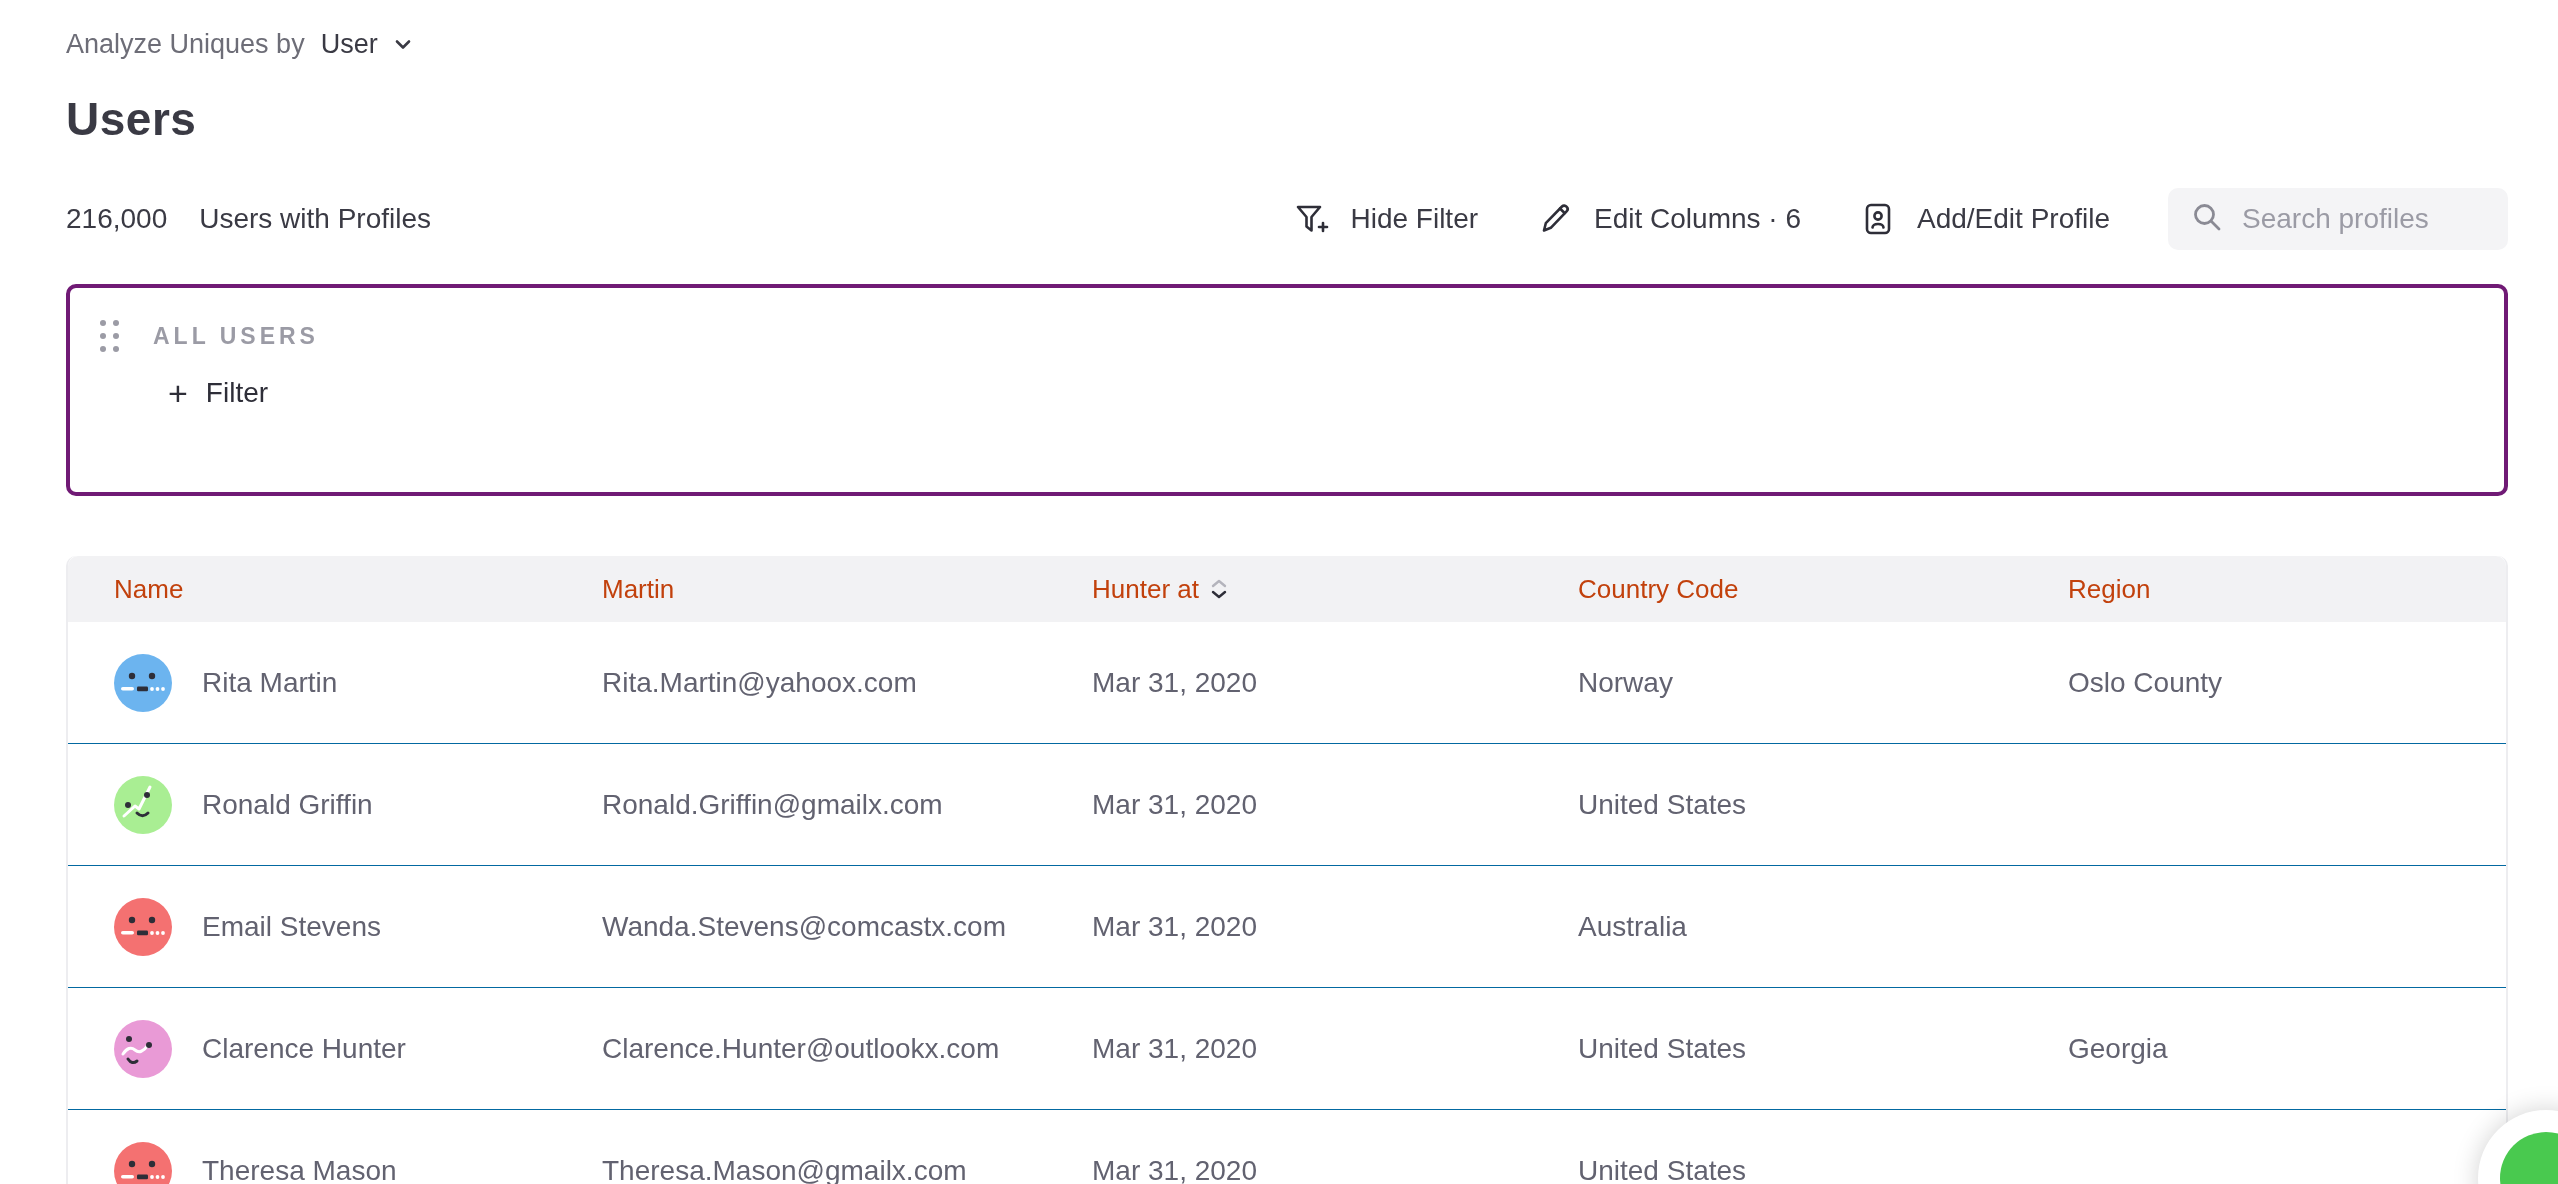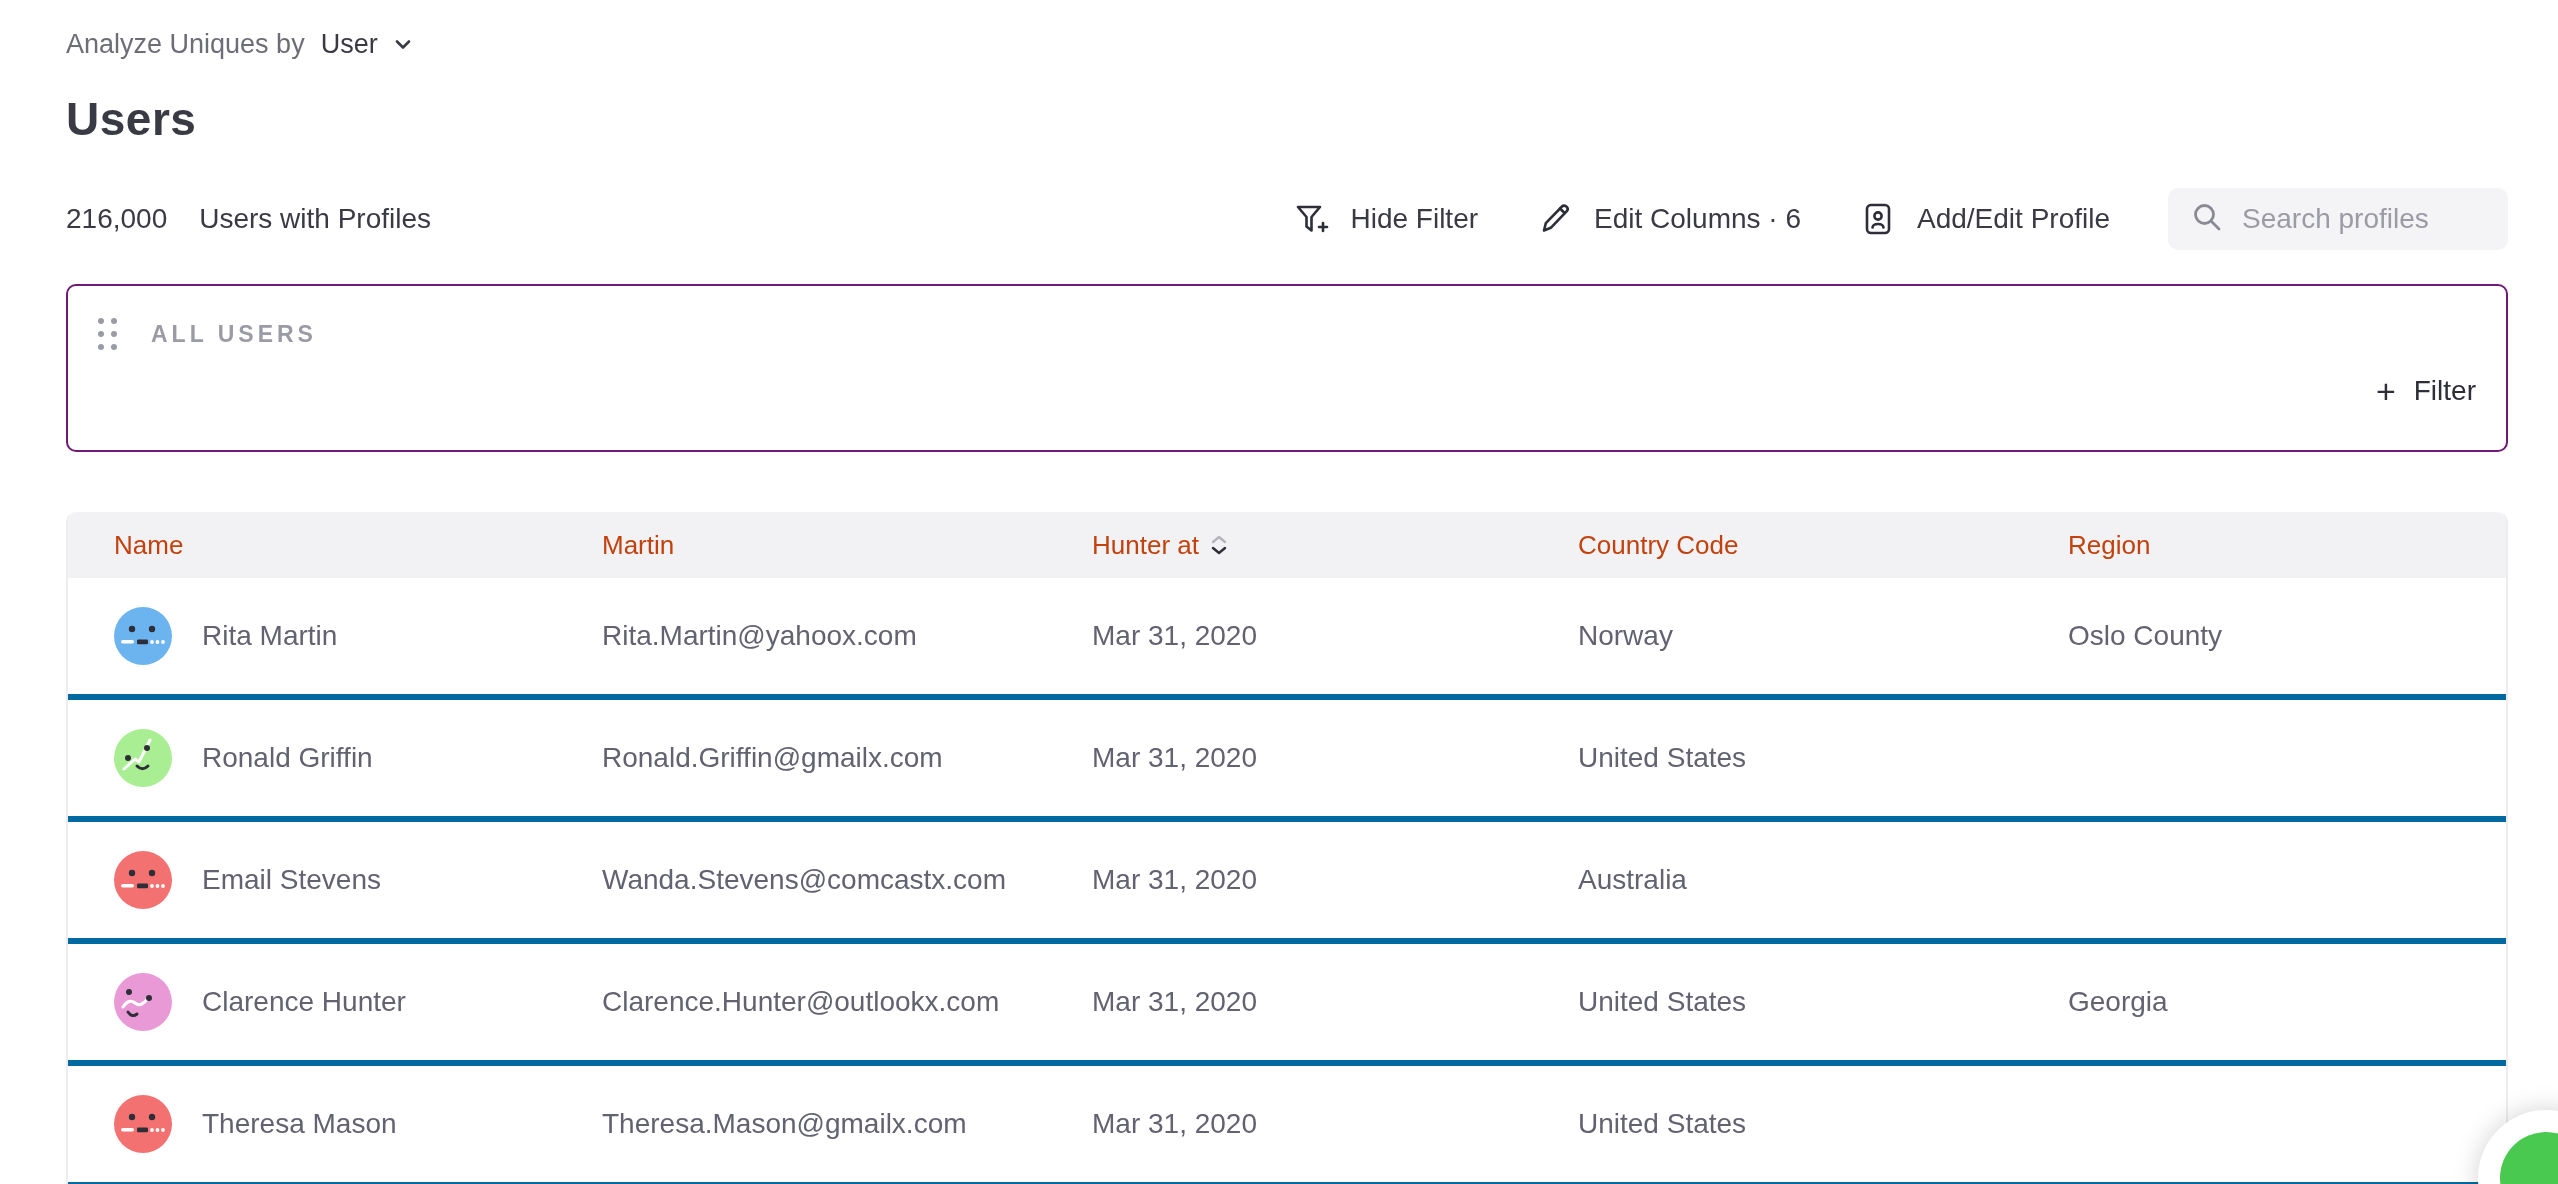--- a/index.html
+++ b/index.html
@@ -26,41 +26,41 @@
   .tb-btn { display:flex; align-items:center; gap:20px; font-size:28px; font-weight:500;
     color:#3a3a44; cursor:pointer; white-space:nowrap; }
   .tb-btn svg { display:block; }
   .search-box { width:340px; height:62px; background:#f4f4f6; border-radius:10px;
     display:flex; align-items:center; padding:0 22px; gap:18px; }
   .search-box input { border:none; outline:none; background:transparent; width:100%;
     font-size:28px; color:#3a3a44; font-family:inherit; }
   .search-box input::placeholder { color:#9b9ba5; }
 
   
-  .filter-card { margin-top:34px; height:168px; border:2px solid #701a75; border-radius:10px;
-    padding:32px 30px;text-align:right; }
+  .filter-card { margin-top:34px; height:212px; border:4px solid #701a75; border-radius:10px;
+    padding:32px 30px; }
   .fc-top { display:flex; align-items:center; gap:34px; }
   .drag-handle { display:grid; grid-template-columns:repeat(2,6px); grid-auto-rows:6px;
     gap:7px; cursor:grab; }
   .drag-handle i { width:6px; height:6px; border-radius:50%; background:#9b9ba5; }
   .fc-label { font-size:23px; font-weight:600; letter-spacing:4px; color:#9b9ba5; }
   .fc-add { margin-top:24px; margin-left:68px; display:inline-flex; align-items:center; gap:18px;
     font-size:28px; font-weight:500; color:#2e2e38; cursor:pointer; }
   .plus-glyph { font-size:34px; font-weight:400; line-height:1; color:#2e2e38; }
 
   
   .table { margin-top:60px; border-left:2px solid #ededf0; border-right:2px solid #ededf0;
     border-radius:10px 10px 0 0; }
   .t-row { display:grid; grid-template-columns:488px 490px 486px 490px 1fr;
     padding-left:46px; align-items:center; }
   .t-head { height:66px; background:#f2f2f4; border-radius:10px 10px 0 0; }
   .t-head .th { font-size:26px; font-weight:500; color:#c2410c; display:flex; align-items:center;
     gap:12px; cursor:pointer; }
   .sort-stack { display:flex; flex-direction:column; gap:2px; }
-  .t-body .t-row { height:122px; border-bottom:6px solid #0369a1; background:#ffffff; cursor:pointer; }
+  .t-body .t-row { height:122px; border-bottom:1px solid #0369a1; background:#ffffff; cursor:pointer; }
   .cell { font-size:28px; color:#626270; }
   .name-cell { display:flex; align-items:center; gap:30px; }
   .name-cell .cell-text { color:#626270; }
   .avatar { width:58px; height:58px; border-radius:50%; flex:0 0 auto; position:relative; }
   .avatar svg { position:absolute; inset:0; }
 
   
   .fab { position:absolute; right:-56px; bottom:-62px; width:136px; height:136px;
     border-radius:50%; background:#ffffff; box-shadow:0 0 26px rgba(0,0,0,0.18);
     display:flex; align-items:center; justify-content:center; cursor:pointer; }

